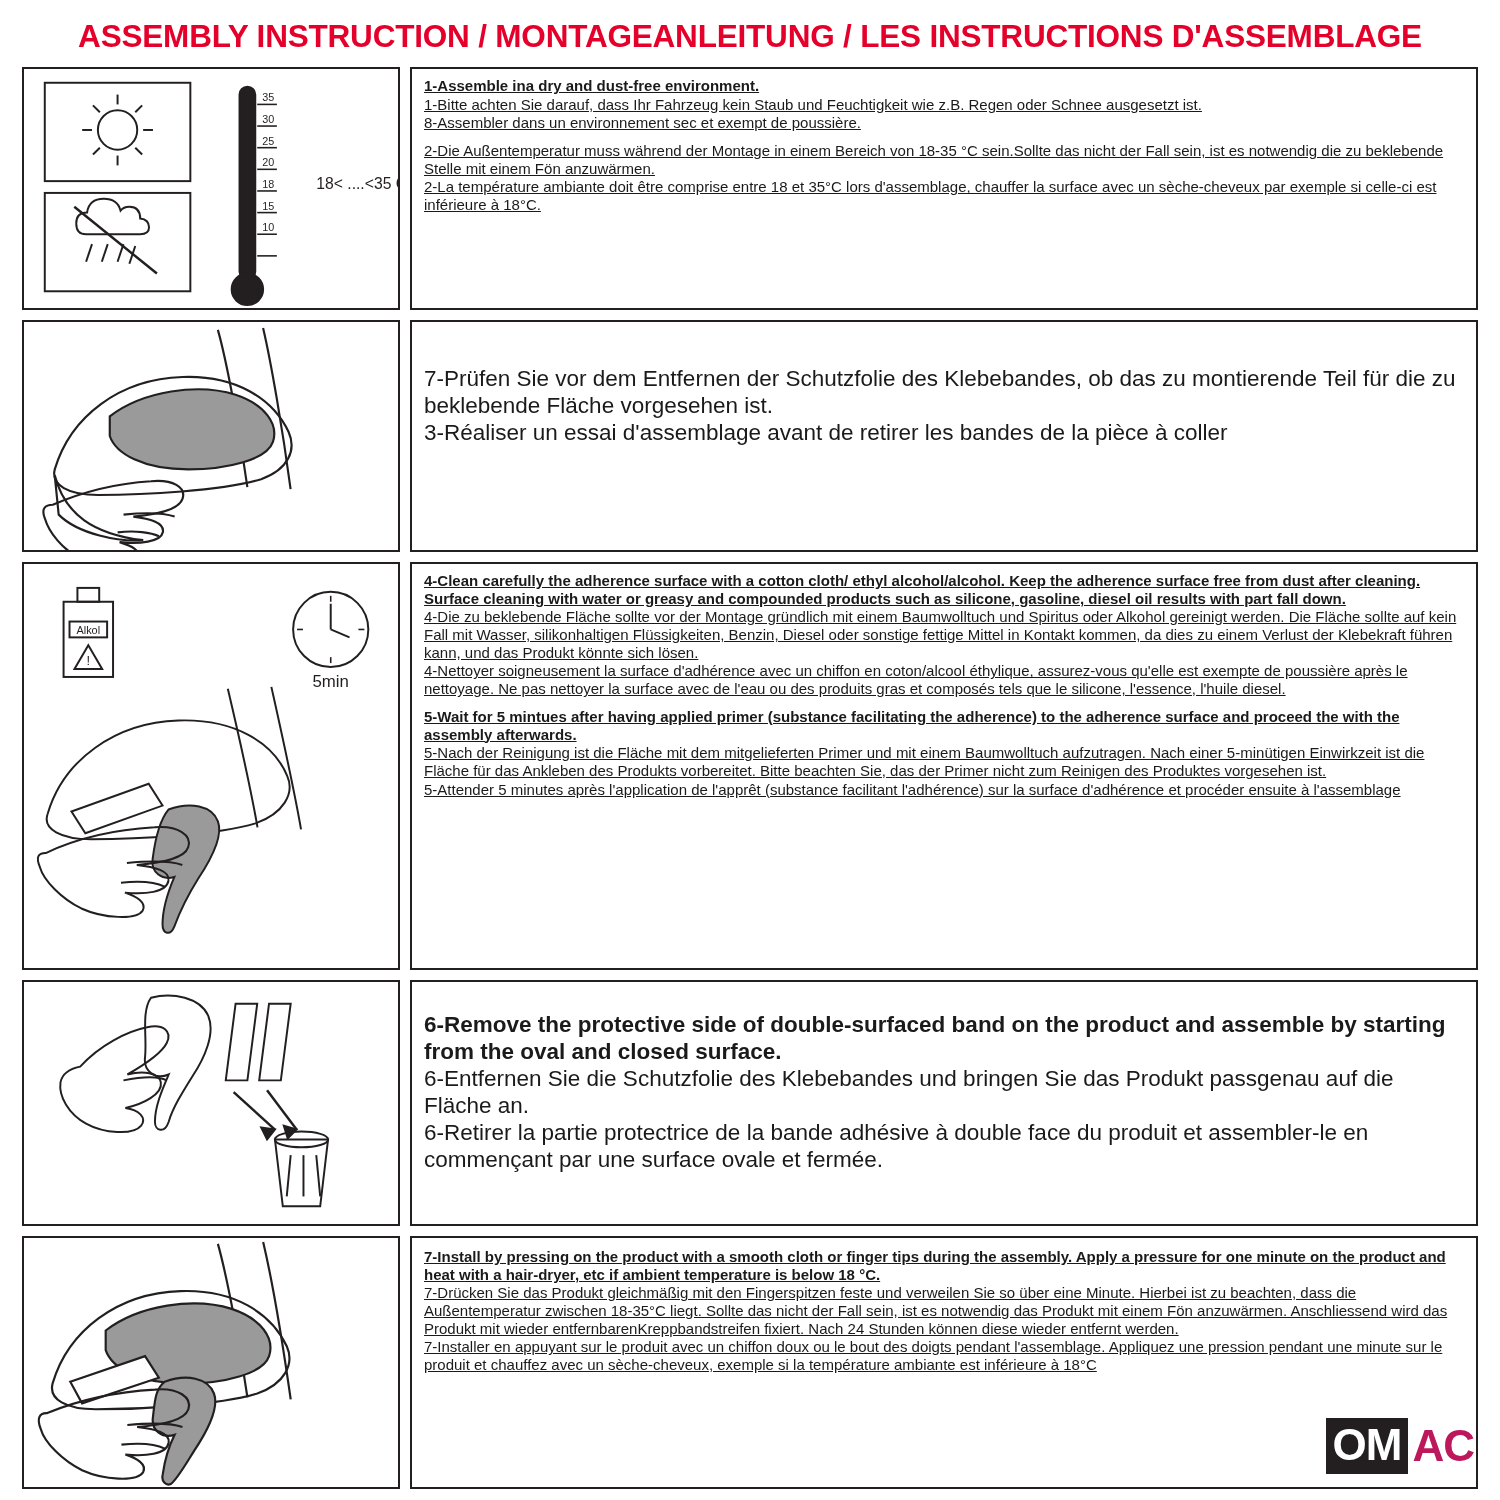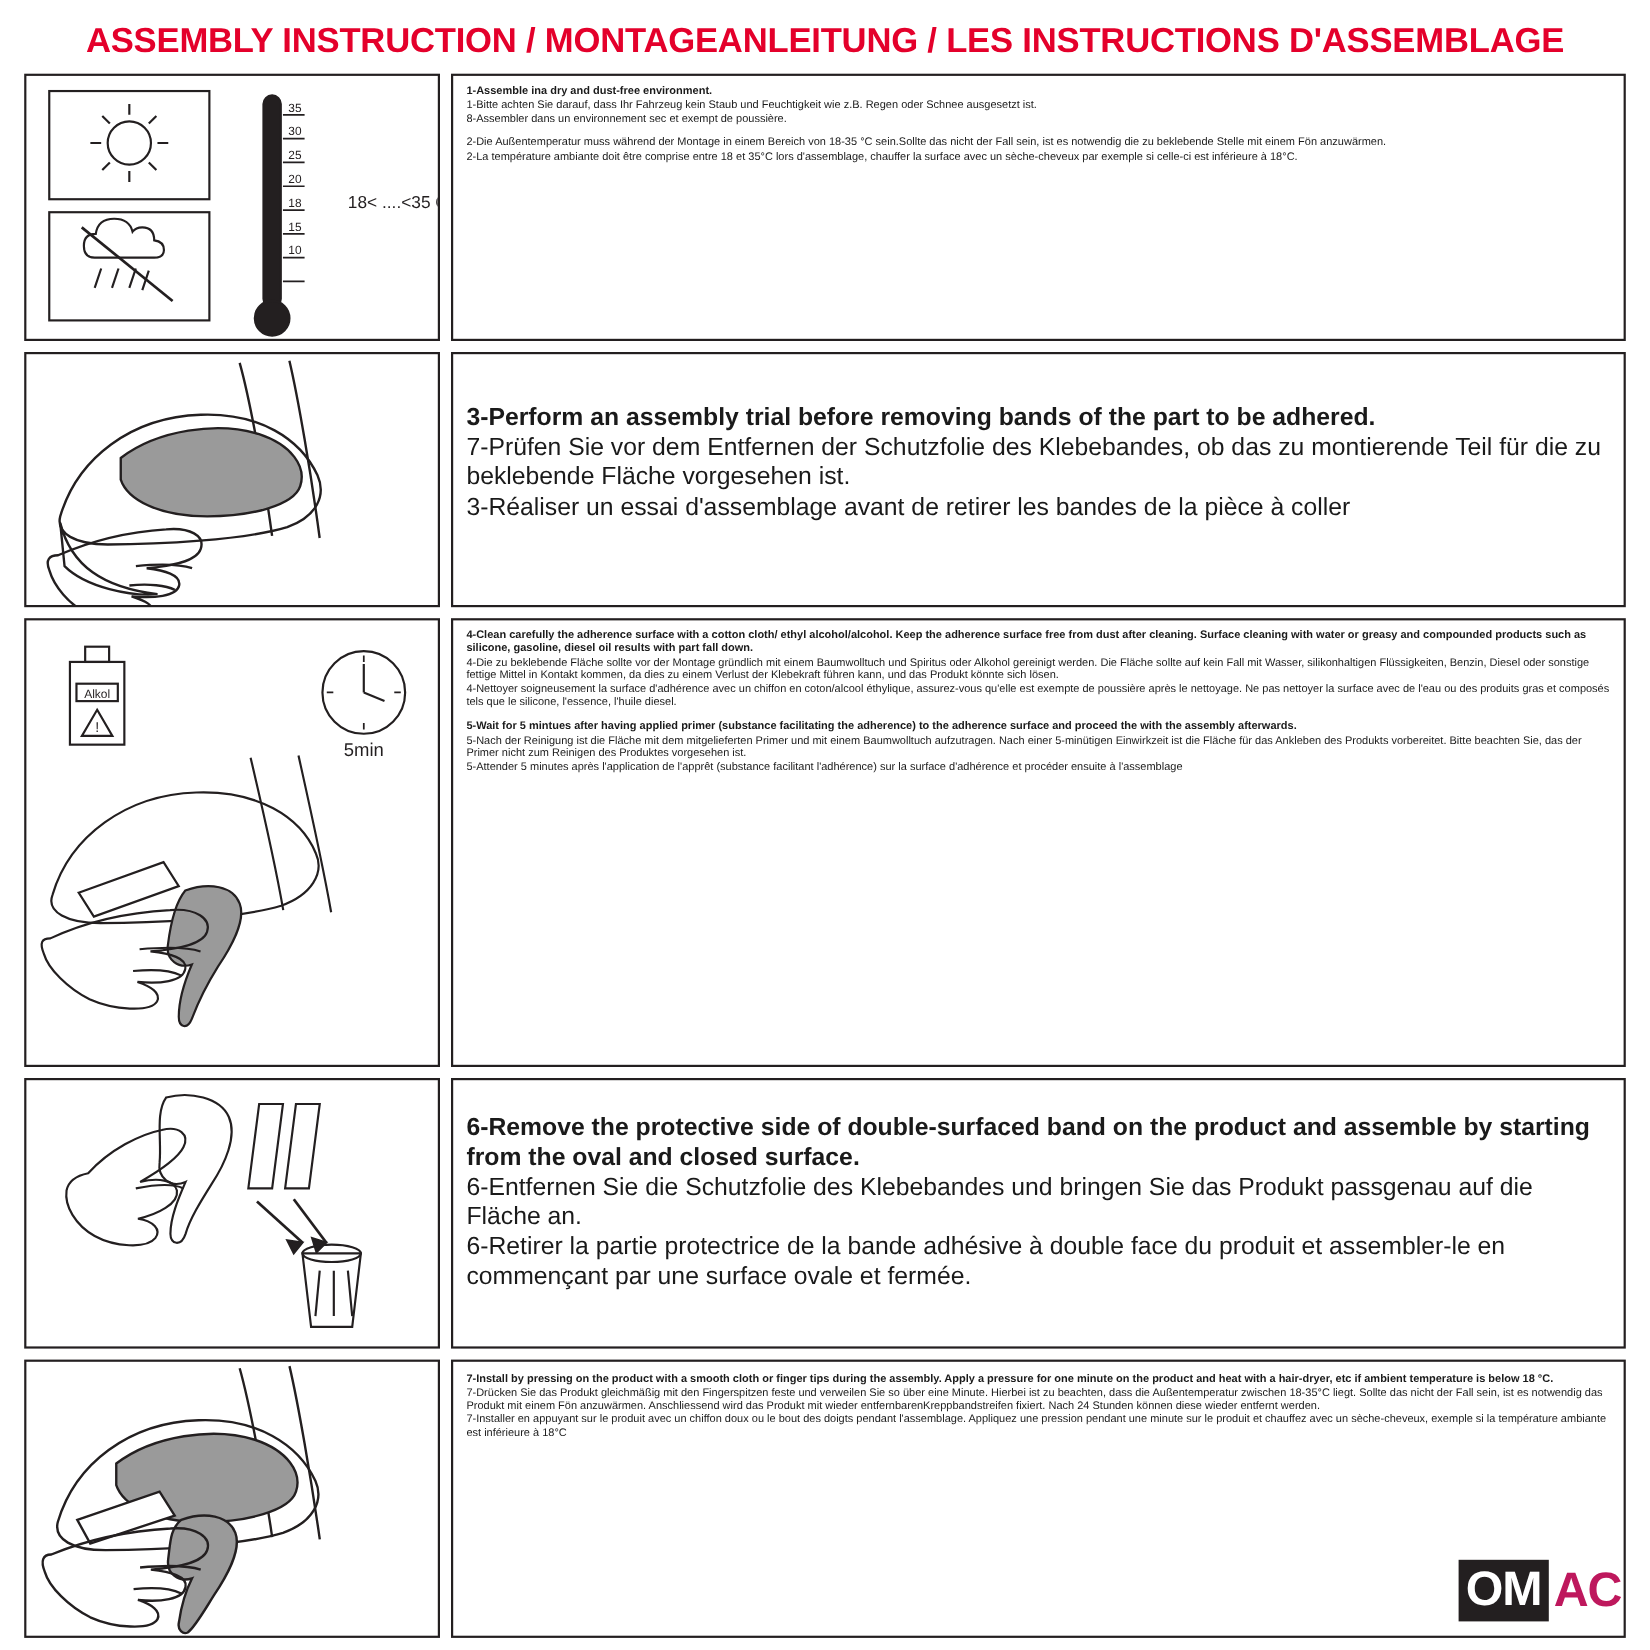--- a/index.html
+++ b/index.html
@@ -21,21 +21,21 @@
     margin:8px 0 12px 0;
   }
   .rows{display:flex;flex-direction:column;gap:10px;}
   .row{display:flex;gap:10px;align-items:stretch;}
   .cell{border:2px solid #231f20;box-sizing:border-box;background:#fff;}
   .fig{width:378px;flex:0 0 378px;position:relative;overflow:hidden;text-align:right;}
   .txt{flex:1 1 auto;padding:8px 12px 8px 12px;position:relative;overflow:hidden;}
   .txt p{margin:0 0 1px 0;line-height:1.18;}
   .b{font-weight:bold;}
   .sp{height:9px;}
-  .t14{font-size:10px;}
+  .t14{font-size:15px;text-decoration:underline;}
   .t21{font-size:22.5px;}
   .fig svg{display:block;width:100%;height:100%;}
   
   .logo{
     position:absolute;right:26px;bottom:26px;
     display:flex;align-items:center;
     font-weight:bold;font-size:44px;letter-spacing:-1px;
   }
   .logo .blk{background:#231f20;color:#fff;padding:2px 7px 4px 7px;}
   .logo .red{color:#be185d;padding-left:4px;}
@@ -124,21 +124,20 @@
             <path d="M30 156 C40 196 70 216 120 222 C96 224 54 216 34 196 Z" fill="#ffffff"></path>
 
             <path d="M28 186 C60 172 96 164 128 162 C150 160 164 168 160 180 C156 192 132 196 110 198 C126 200 142 204 140 214 C138 224 116 226 96 224 C108 228 118 232 114 240 C108 250 76 248 56 240 C38 232 24 214 20 200 C16 190 20 186 28 186 Z"></path>
             <path d="M100 196 C120 194 140 194 152 198"></path>
             <path d="M94 214 C112 212 128 214 136 218"></path>
           </g>
         </svg>
       </div>
 
       <div class="cell txt" style="height:232px;padding-top:44px;">
-        <p class="t21 b">3-Perform an assembly trial before removing bands of the part to be adhered.</p>
         <p class="t21">7-Prüfen Sie vor dem Entfernen der Schutzfolie des Klebebandes, ob das zu montierende Teil für die zu beklebende Fläche vorgesehen ist.</p>
         <p class="t21">3-Réaliser un essai d'assemblage avant de retirer les bandes de la pièce à coller</p>
       </div>
     </div>
 
     <div class="row">
       <div class="cell fig" style="height:408px;">
         <svg viewBox="0 0 378 408" xmlns="http://www.w3.org/2000/svg">
           <g fill="none" stroke="#231f20" stroke-width="2">
 

